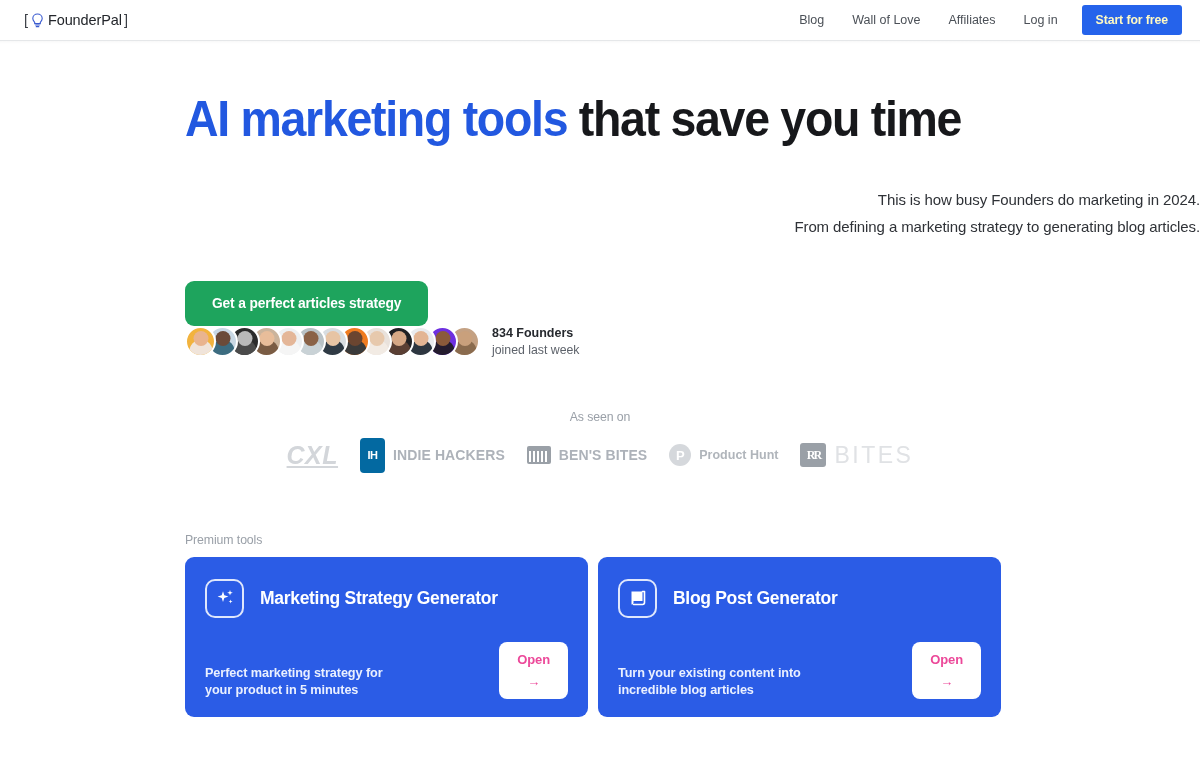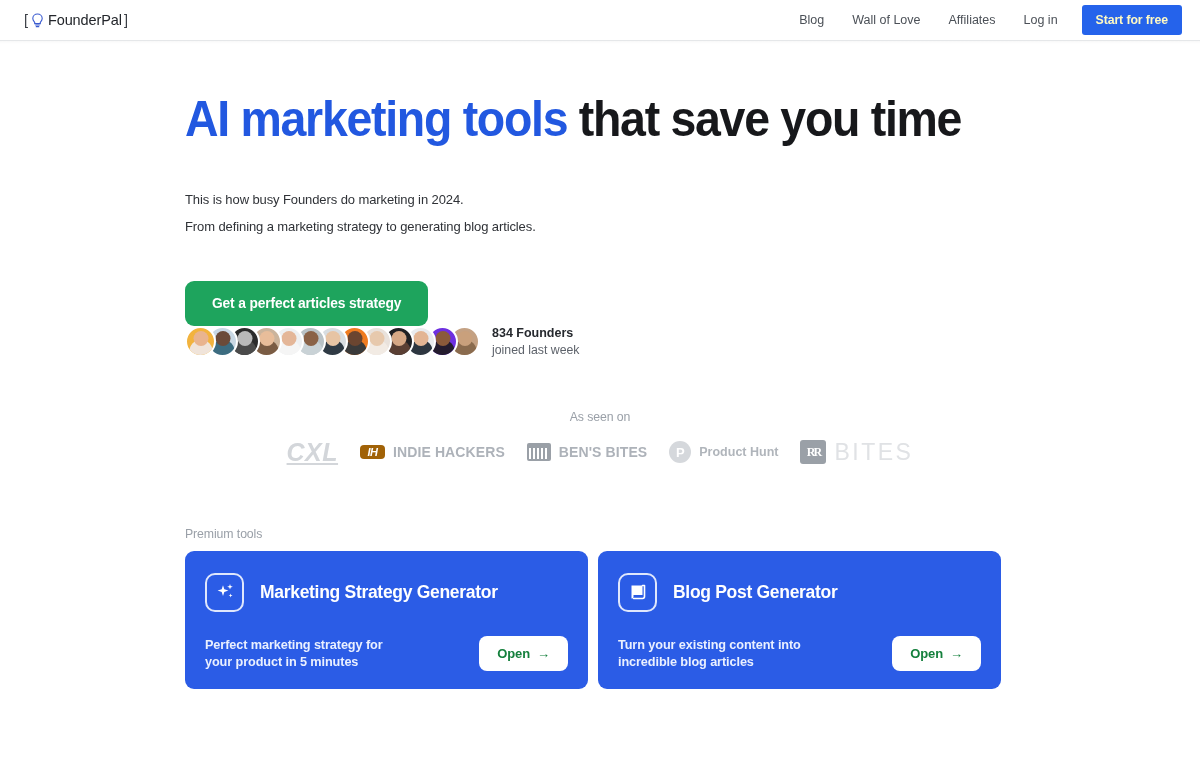--- a/index.html
+++ b/index.html
@@ -93,24 +93,25 @@
     line-height: 1.05;
     color: #17181b;
     white-space: nowrap;
     transform: scaleX(0.93);
     transform-origin: left center;
   }
   .headline .blue { color: #2258e0; }
 
   .subtitle {
     margin-top: 40px;
-    font-size: 13px;
+    font-size: 15px;
     line-height: 27px;
     color: #2f3237;
     letter-spacing: -0.1px;
+    text-align: right;
   }
 
   .cta-green {
     margin-top: 41px;
     display: inline-block;
     background: #1ea45d;
     color: #ffffff;
     font-size: 13.8px;
     font-weight: bold;
     border: none;
@@ -201,32 +202,31 @@
   .cxl {
     font-size: 25px;
     font-weight: bold;
     font-style: italic;
     color: #d3d6da;
     letter-spacing: 0.5px;
     font-family: "Liberation Sans", sans-serif;
     text-decoration: underline;
   }
   .sq-badge {
-    width: 25px; height: 14px;
+    width: 25px; height: 35px;
     border-radius: 4px;
-    background: #a16207;
+    background: #0369a1;
     color: #ffffff;
     font-size: 11px;
     font-weight: bold;
     display: flex;
     align-items: center;
     justify-content: center;
     letter-spacing: -0.4px;
     flex: none;
-    font-style: italic;
   }
   .logo-word {
     font-size: 14px;
     font-weight: bold;
     color: #adb2b9;
     letter-spacing: 0.1px;
   }
   .bb-icon {
     width: 24px; height: 18px;
     background: #9aa0a7;
@@ -330,33 +330,34 @@
   }
   .card-desc {
     font-size: 12.7px;
     font-weight: bold;
     color: #eaf0ff;
     line-height: 17px;
     letter-spacing: -0.1px;
   }
   .open-btn {
     background: #ffffff;
-    color: #15803d;
+    color: #ec4899;
     font-size: 13px;
     font-weight: bold;
     border: none;
     border-radius: 8px;
     padding: 10px 18px;
     cursor: pointer;
     white-space: nowrap;
     display: flex;
     align-items: center;
     gap: 7px;
     font-family: "Liberation Sans", sans-serif;
     letter-spacing: -0.1px;
+    flex-direction: column;
   }
 </style>
 </head>
 <body>
 
 <div class="header">
   <div class="logo">
     <span class="bracket">[</span>
     <span class="bulb-icon">
       <svg width="13" height="15" viewBox="0 0 13 15">

